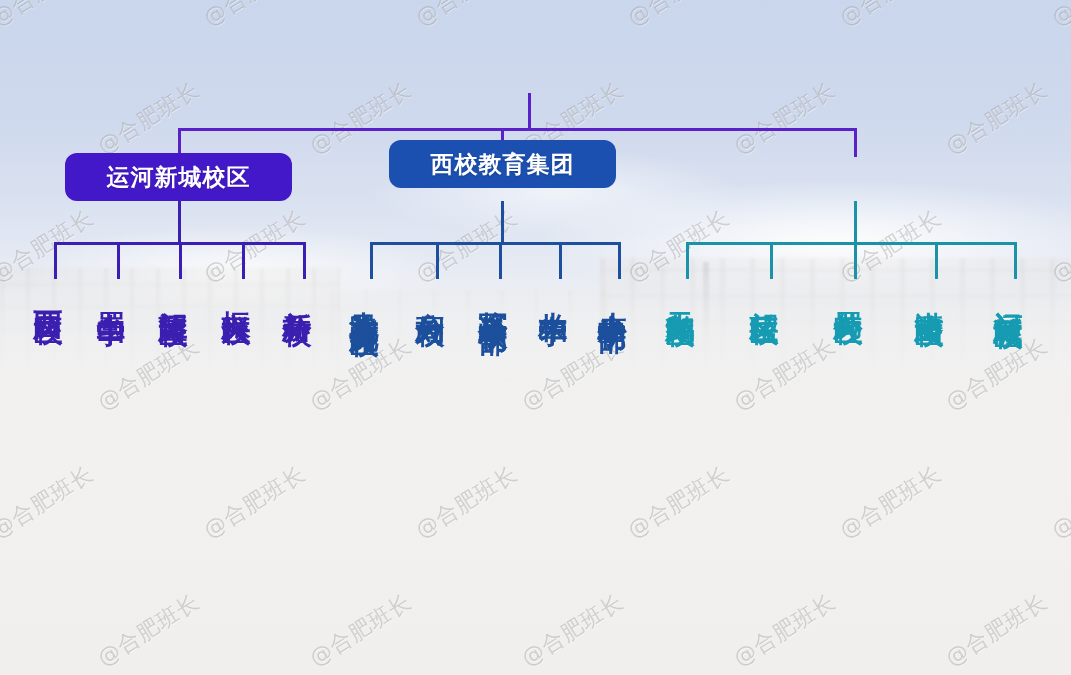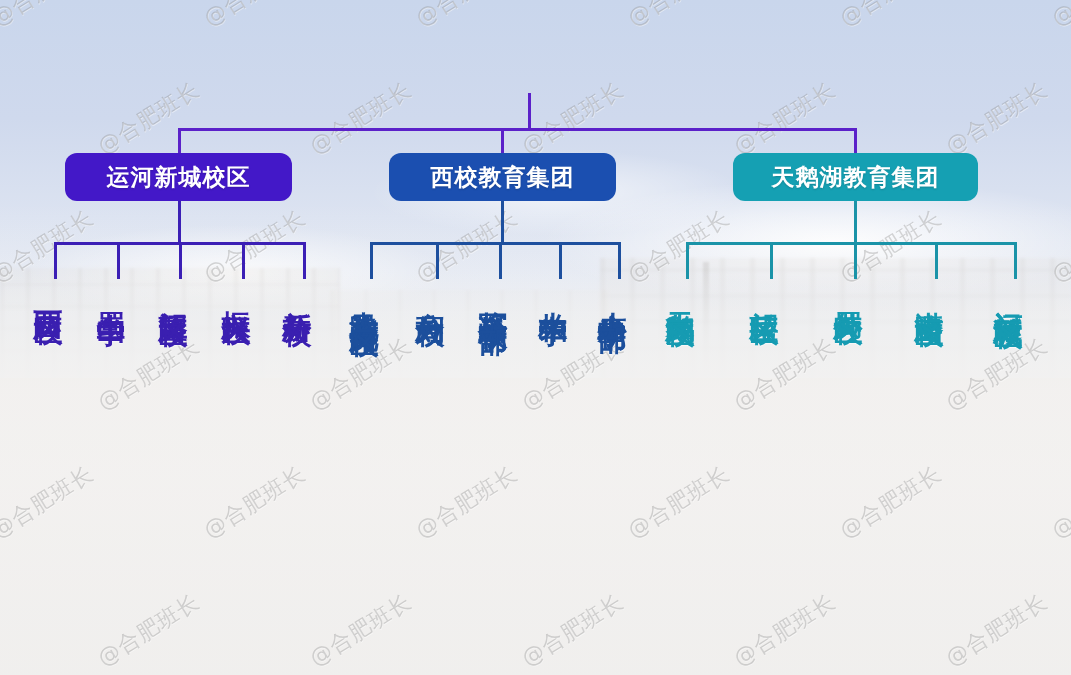--- a/index.html
+++ b/index.html
@@ -147,21 +147,21 @@
     font-size: 32px;
     letter-spacing: 2px;
   }
   .node-group {
     height: 48px;
     border-radius: 12px;
     font-size: 23px;
     letter-spacing: 1px;
   }
   .node-east { left: 65px;  top: 153px; width: 227px; background: #4318c8; }
-  .node-west { left: 389px; top: 153px; width: 227px; background: #1b4fb0; }
+  .node-west { left: 389px; top: 140px; width: 227px; background: #1b4fb0; }
   .node-swan { left: 733px; top: 153px; width: 245px; background: #15a0b3; }
 
   
   .leaf {
     position: absolute;
     top: 288px;
     writing-mode: vertical-rl;
     text-orientation: upright;
     font-size: 29px;
     font-weight: 700;
@@ -263,21 +263,20 @@
   <div class="line v c-swan" style="left:854px; top:201px; height:43px;"></div>
   <div class="line h c-swan" style="left:686px; top:242px; width:331px;"></div>
   <div class="line v c-swan" style="left:686px; top:242px; height:37px;"></div>
   <div class="line v c-swan" style="left:770px; top:242px; height:37px;"></div>
   <div class="line v c-swan" style="left:854px; top:242px; height:37px;"></div>
   <div class="line v c-swan" style="left:935px; top:242px; height:37px;"></div>
   <div class="line v c-swan" style="left:1014px;top:242px; height:37px;"></div>
 
   <div class="node node-group node-east">运河新城校区</div>
   <div class="node node-group node-west">西校教育集团</div>
-  <div class="node node-group node-swan">天鹅湖教育集团</div>
 
   <div class="leaf leaf-east" style="left:33px;">西园校区</div>
   <div class="leaf leaf-east" style="left:96px;">蜀山中学</div>
   <div class="leaf leaf-east" style="left:158px;">望江路校区</div>
   <div class="leaf leaf-east" style="left:221px;">振兴校区</div>
   <div class="leaf leaf-east" style="left:282px;">新桥分校</div>
 
   <div class="leaf leaf-west" style="left:349px;">贵池路与合作化路校区</div>
   <div class="leaf leaf-west" style="left:415px;">高刘分校</div>
   <div class="leaf leaf-west" style="left:478px;">将军岭学校初中部</div>

